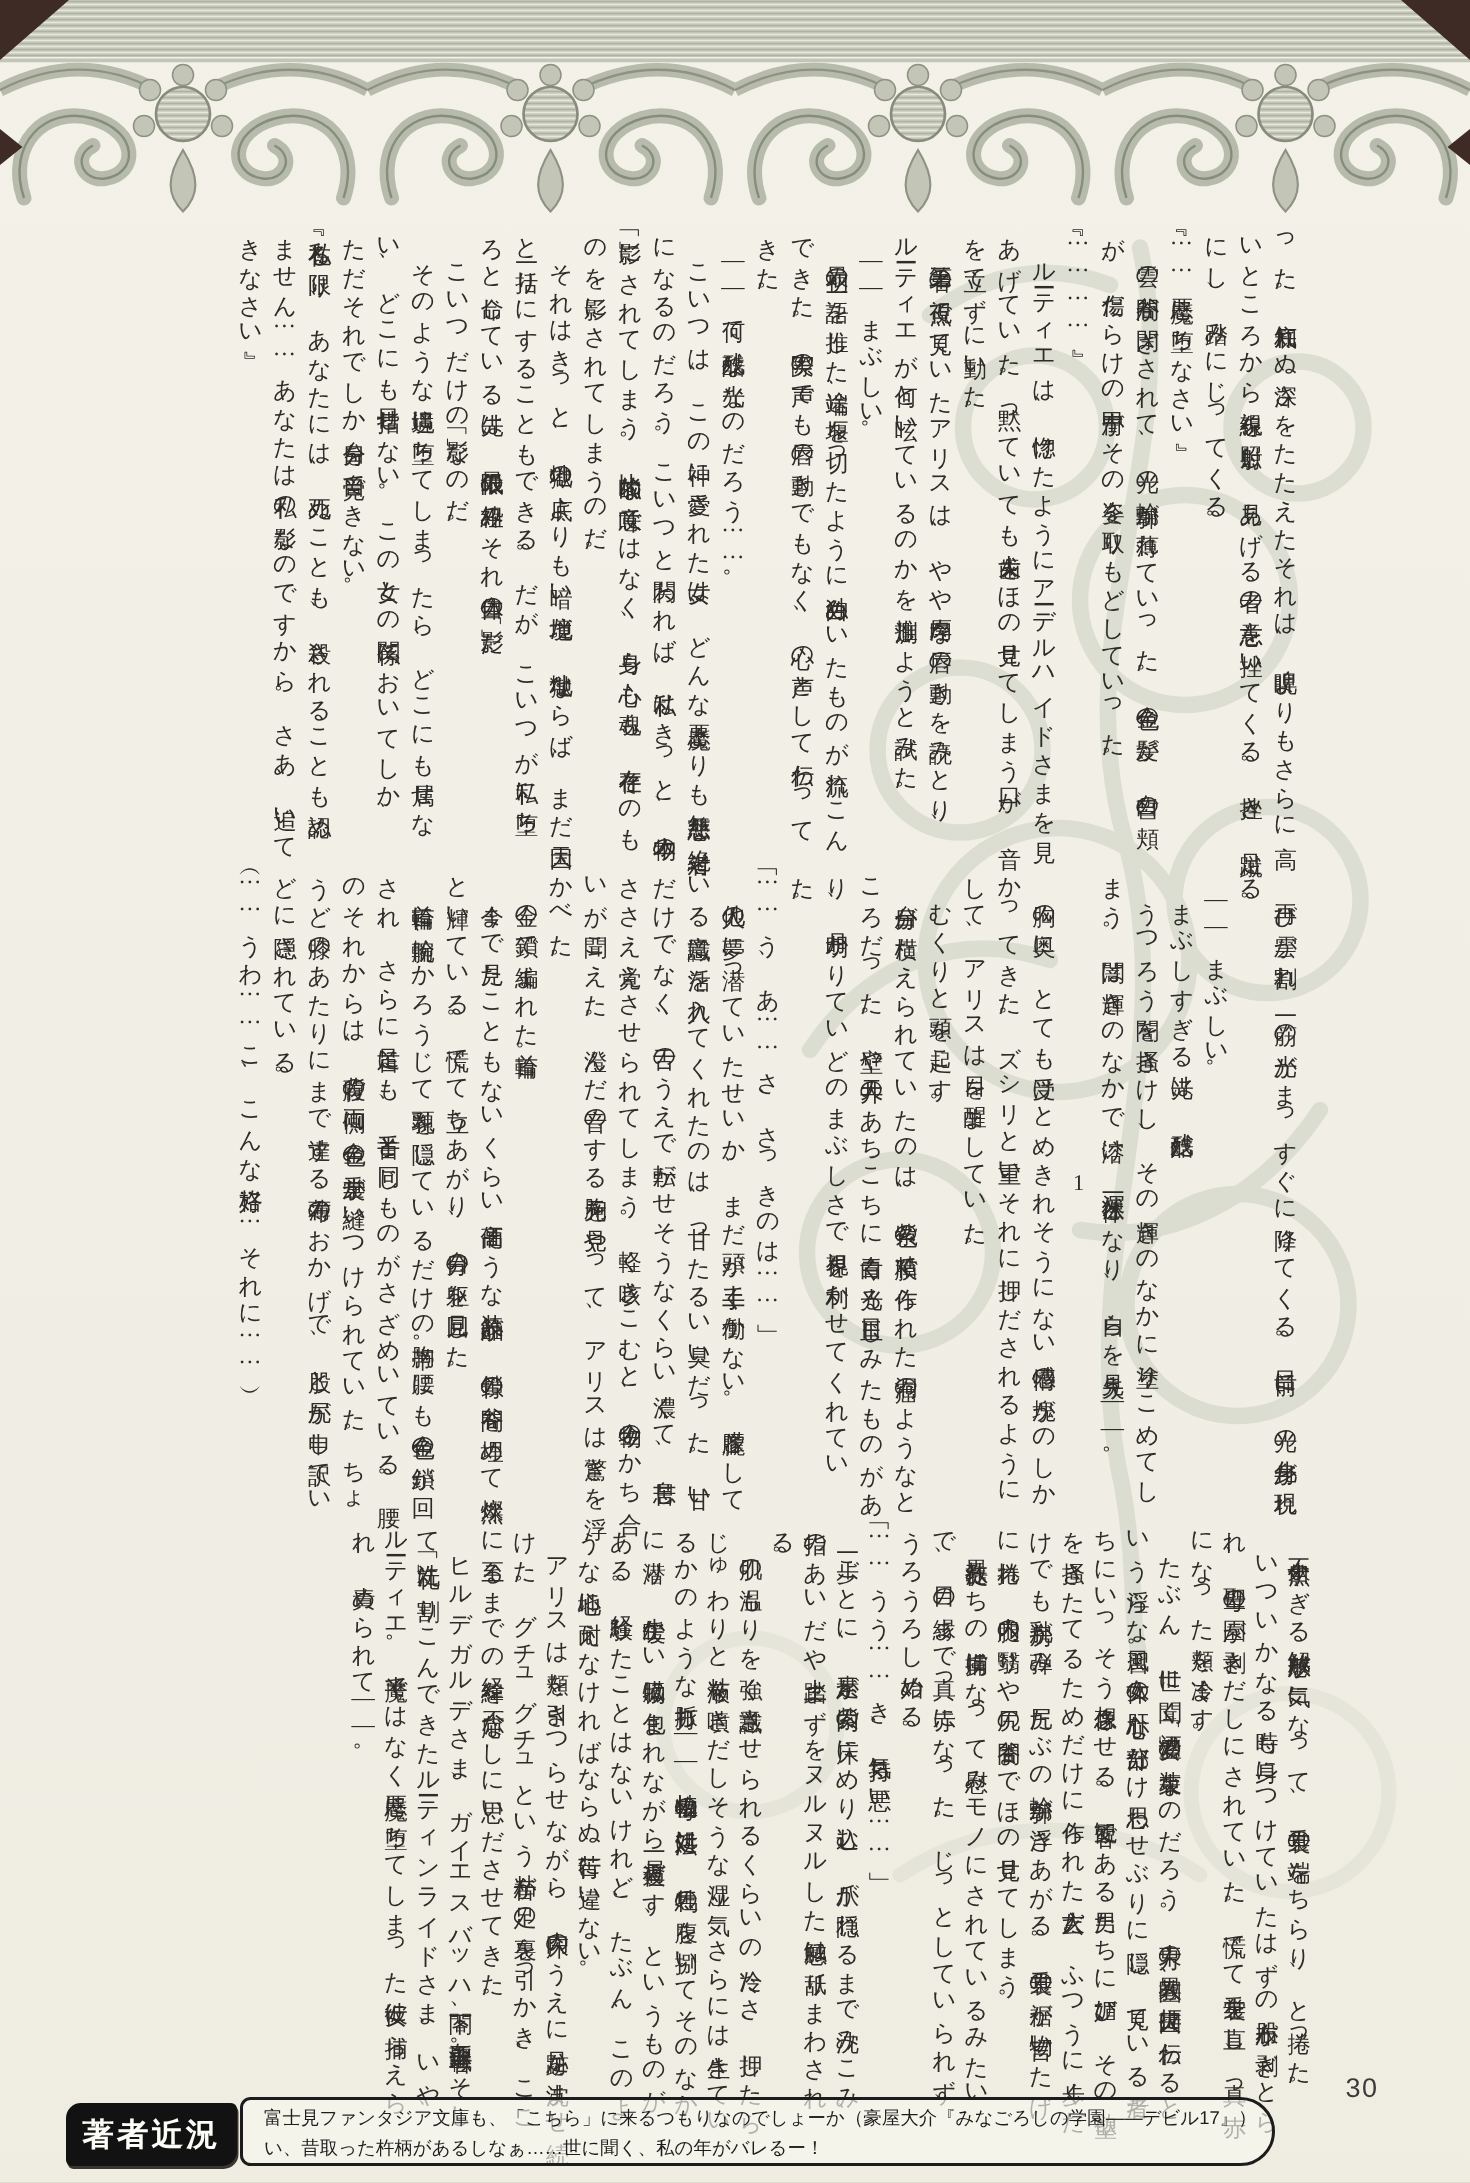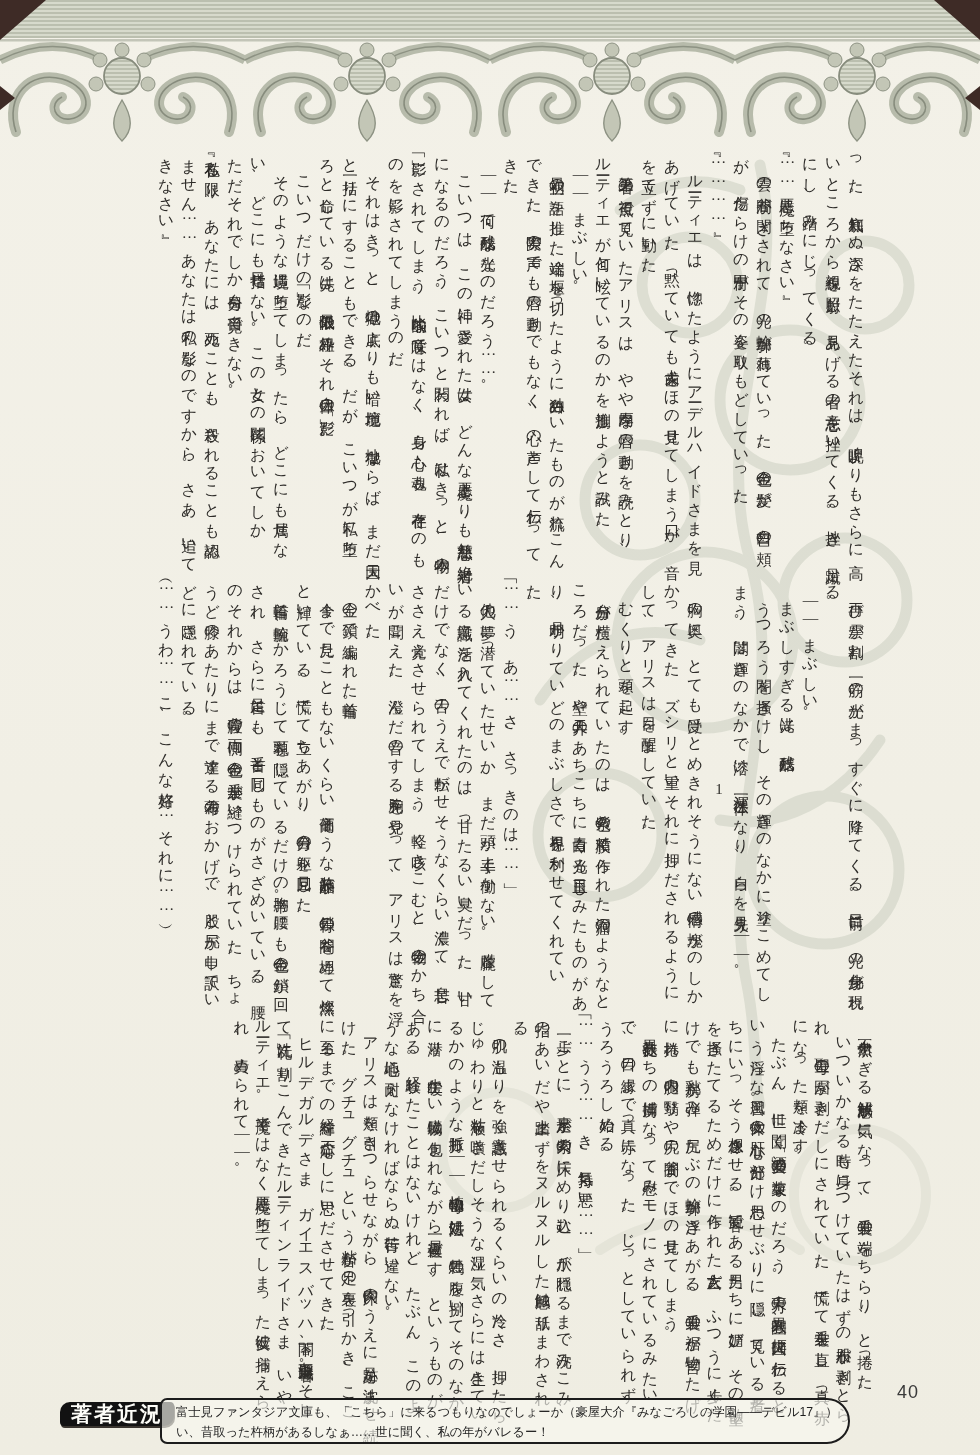--- a/index.html
+++ b/index.html
@@ -23,27 +23,26 @@
   .secnum{
     text-align:center;margin:0 18px;font-size:15px;color:#2e2c29;
   }
   .page-number{
     position:absolute;left:897px;top:1382px;z-index:1;
     font-family:"Liberation Sans","DejaVu Sans",sans-serif;
     font-size:18px;color:#3a3a3a;letter-spacing:1px;
   }
   .footer{position:absolute;left:0;top:1394px;width:980px;height:58px;z-index:2;}
   .footer-label{
-    position:absolute;left:44px;top:8px;width:114px;height:24px;
+    position:absolute;left:44px;top:8px;width:114px;height:42px;
     background:#121212;color:#fdfdf8;border-radius:10px 4px 10px 4px;
     display:flex;align-items:center;justify-content:center;
     font-family:"Liberation Sans","DejaVu Sans",sans-serif;
     font-weight:bold;font-size:21px;letter-spacing:2px;
     box-shadow:1px 2px 0 #3a352f;
-    margin-left:16px;
   }
   .footer-box{
     position:absolute;left:160px;top:4px;width:690px;height:46px;
     border:2.5px solid #1c1c1c;border-radius:8px 26px 26px 8px;
     background:rgba(248,247,240,.65);
     padding:3px 14px 0 14px;box-sizing:border-box;
     font-family:"Liberation Sans","DejaVu Sans",sans-serif;
     font-size:12.3px;line-height:1.62;color:#1d1d1d;
   }
   .footer-box p{margin:0;white-space:nowrap;overflow:hidden;}
@@ -140,21 +139,21 @@
       <p>　いついかなる時も身につけていたはずの股布が剥ぎとられ、聖母の園が剥きだしにされていた。慌てて垂裳を直し、真っ赤になった頬を冷ます。</p>
       <p>　たぶん、世に聞く「酒盛女」の装束なのだろう。東方の異教圏、拝火国に伝わるという淫らな風習。女体の肝心な部分だけ思わせぶりに隠し、見ている者たちにいっそう想像させる。観客である男たちに媚び、その欲望を掻きたてるためだけに作られた玄人だ。ふつうに歩くだけでも乳房が弾み、尻たぶの輪郭が浮きあがる。垂裳の裾が物言いたげに捲れ、内腿の翳りや尻の谷間までほの見せてしまう。</p>
       <p>　異教徒たちの捕虜になって慰みモノにされているみたいで、目の縁まで真っ赤になった。じっとしていられず、うろうろし始める。</p>
       <p>「……うう……き、気持ち悪い……」</p>
       <p>　一歩ごとに、素足が紫肉の床にめり込む。爪が隠れるまで沈みこみ、指のあいだや土踏まずをヌルヌルした触感に舐りまわされる。</p>
       <p>　肌の温もりを強く意識させられるくらいの冷たさ、押したらじゅわりと粘液を噴きだしそうな湿り気、さらには生きているかのような脈打ち――植物毒の対処法に、牡馬の腹を捌いてそのなかに潜り、生暖かい臓物に包まれながら一昼夜過ごす、というものがある。経験したことはないけれど、たぶん、このような心地に耐えなければならぬ苦行に違いない。</p>
       <p>　アリスは頬を引きつらせながら、肉床のうえに足跡を沈ませ続けた。グチュグチュという粘音が足の裏を引っかき、ここに至るまでの経緯を否応なしに思いださせてきた。</p>
       <p>　ヒルデガルデさま、ガイエスバッハ閣下、姦淫聖職者。そして「洗礼」に割りこんできたルーティンライドさま、いや、ルーティエ。半魔ではなく悪魔に堕ちてしまった彼女に捕らえられ、責められて――。</p>
     </section>
 
-  <div class="page-number">40</div>
+  <div class="page-number">30</div>
 
   <div class="footer">
     <div class="footer-label">著者近況</div>
     <div class="footer-box">
       <p>富士見ファンタジア文庫も、「こちら」に来るつもりなのでしょーか（豪屋大介『みなごろしの学園――デビル17』）。前科、もと</p>
       <p>い、昔取った杵柄があるしなぁ……世に聞く、私の年がバレるー！</p>
     </div>
   </div>
 
 </div>

